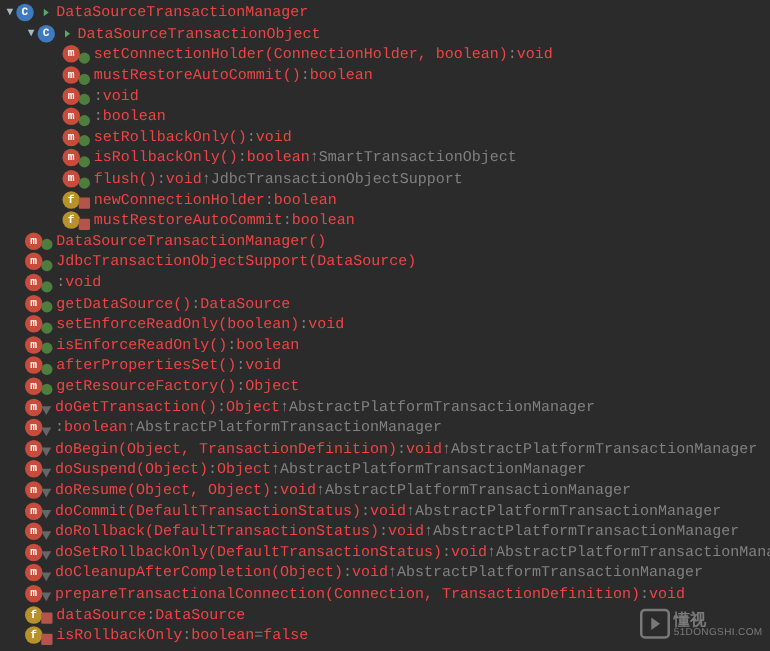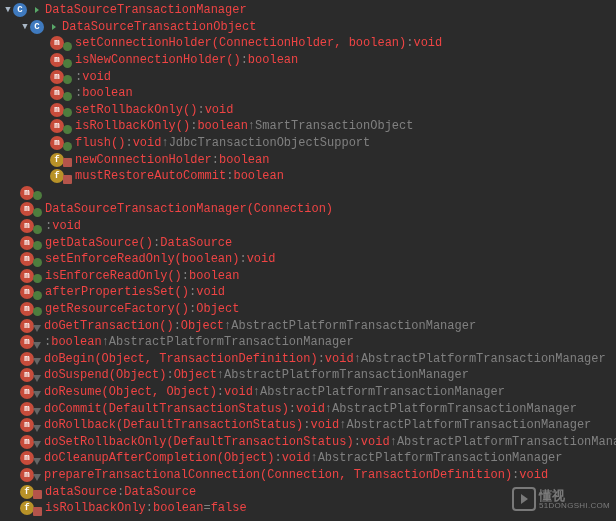--- a/index.html
+++ b/index.html
@@ -140,21 +140,21 @@
       <div class="row indent-2">
         <span class="icon method">m</span>
         <span class="badge pub"></span>
         <span class="name">setConnectionHolder(ConnectionHolder, boolean)</span>
         <span class="mono-sep">: </span>
         <span class="name">void</span>
       </div>
       <div class="row indent-2">
         <span class="icon method">m</span>
         <span class="badge pub"></span>
-        <span class="name">isNewConnectionHolder()</span>
+        <span class="name">mustRestoreAutoCommit()</span>
         <span class="mono-sep">: </span>
         <span class="name">boolean</span>
       </div>
       <div class="row indent-2">
         <span class="icon method">m</span>
         <span class="badge pub"></span>
         <span class="mono-sep">: </span>
         <span class="name">void</span>
       </div>
       <div class="row indent-2">
@@ -202,25 +202,26 @@
         <span class="badge pri"></span>
         <span class="name">mustRestoreAutoCommit</span>
         <span class="mono-sep">: </span>
         <span class="name">boolean</span>
       </div>
     </div>
   <div id="members">
       <div class="row indent-1">
         <span class="icon method">m</span>
         <span class="badge pub"></span>
-      </div>
-      <div class="row indent-1">
-        <span class="icon method">m</span>
-        <span class="badge pub"></span>
-        <span class="name">DataSourceTransactionManager(Connection)</span>
+        <span class="name">DataSourceTransactionManager()</span>
+      </div>
+      <div class="row indent-1">
+        <span class="icon method">m</span>
+        <span class="badge pub"></span>
+        <span class="name">JdbcTransactionObjectSupport(DataSource)</span>
       </div>
       <div class="row indent-1">
         <span class="icon method">m</span>
         <span class="badge pub"></span>
         <span class="mono-sep">: </span>
         <span class="name">void</span>
       </div>
       <div class="row indent-1">
         <span class="icon method">m</span>
         <span class="badge pub"></span>

